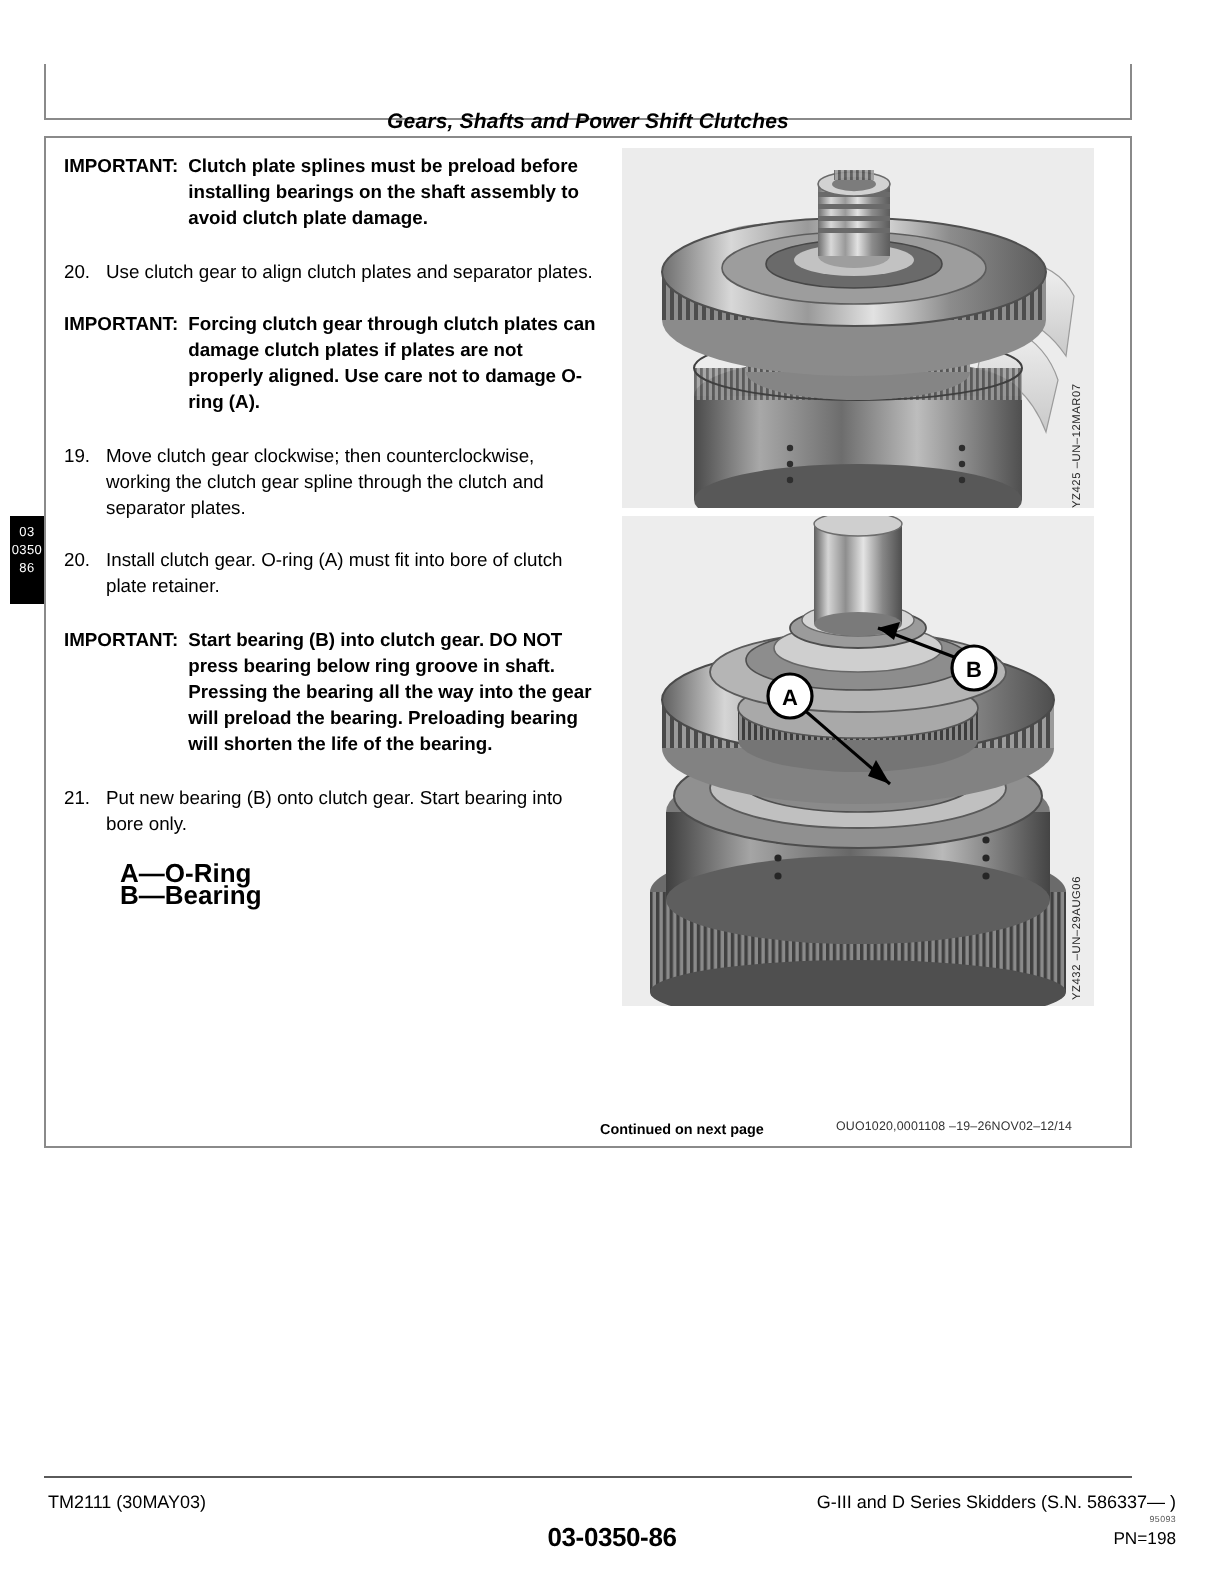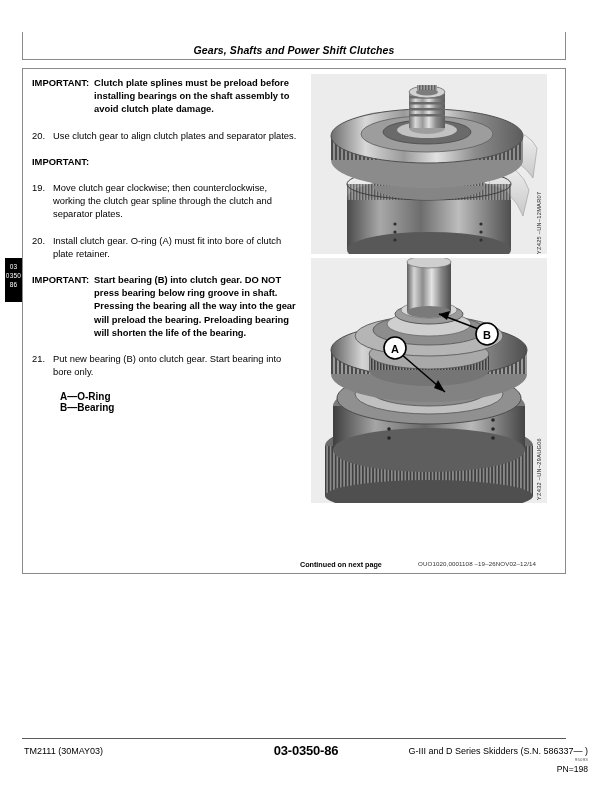--- a/index.html
+++ b/index.html
@@ -24,21 +24,21 @@
     width: 544px;
     height: 28px;
     border: 1px solid #8a8a8a;
     border-top: none;
     box-sizing: border-box;
   }
   .header-title {
     position: absolute;
     left: 0;
     right: 0;
-    top: 12px;
+    top: 23px;
     text-align: center;
     font-style: italic;
     font-weight: bold;
     font-size: 10.5px;
     letter-spacing: 0.1px;
   }
 
   
   .content-box {
     position: absolute;
@@ -96,21 +96,21 @@
   }
   .num-label {
     width: 21px;
     flex: none;
   }
   .num-text {
     flex: 1;
   }
   .legend {
     margin-left: 28px;
-    font-size: 10px;
+    font-size: 13px;
     line-height: 11px;
     font-weight: bold;
   }
 
   
   .fig {
     position: absolute;
     background: #e8e8e8;
     overflow: hidden;
   }
@@ -169,21 +169,21 @@
   .foot-left {
     position: absolute;
     left: 24px;
     top: 746px;
     font-size: 9px;
   }
   .foot-center {
     position: absolute;
     left: 0;
     right: 0;
-    top: 743px;
+    top: 761px;
     text-align: center;
     font-size: 13px;
     font-weight: bold;
     letter-spacing: -0.2px;
   }
   .foot-right {
     position: absolute;
     right: 24px;
     top: 746px;
     font-size: 9px;
@@ -234,20 +234,21 @@
     <span class="imp-text">Clutch plate splines must be preload before installing bearings on the shaft assembly to avoid clutch plate damage.</span>
   </div>
 
   <div class="block num">
     <span class="num-label">20.</span>
     <span class="num-text">Use clutch gear to align clutch plates and separator plates.</span>
   </div>
 
   <div class="block imp">
     <span class="imp-label">IMPORTANT:</span>
+    <span class="imp-text">Forcing clutch gear through clutch plates can damage clutch plates if plates are not properly aligned. Use care not to damage O-ring (A).</span>
   </div>
 
   <div class="block num">
     <span class="num-label">19.</span>
     <span class="num-text">Move clutch gear clockwise; then counterclockwise, working the clutch gear spline through the clutch and separator plates.</span>
   </div>
 
   <div class="block num">
     <span class="num-label">20.</span>
     <span class="num-text">Install clutch gear. O-ring (A) must fit into bore of clutch plate retainer.</span>

